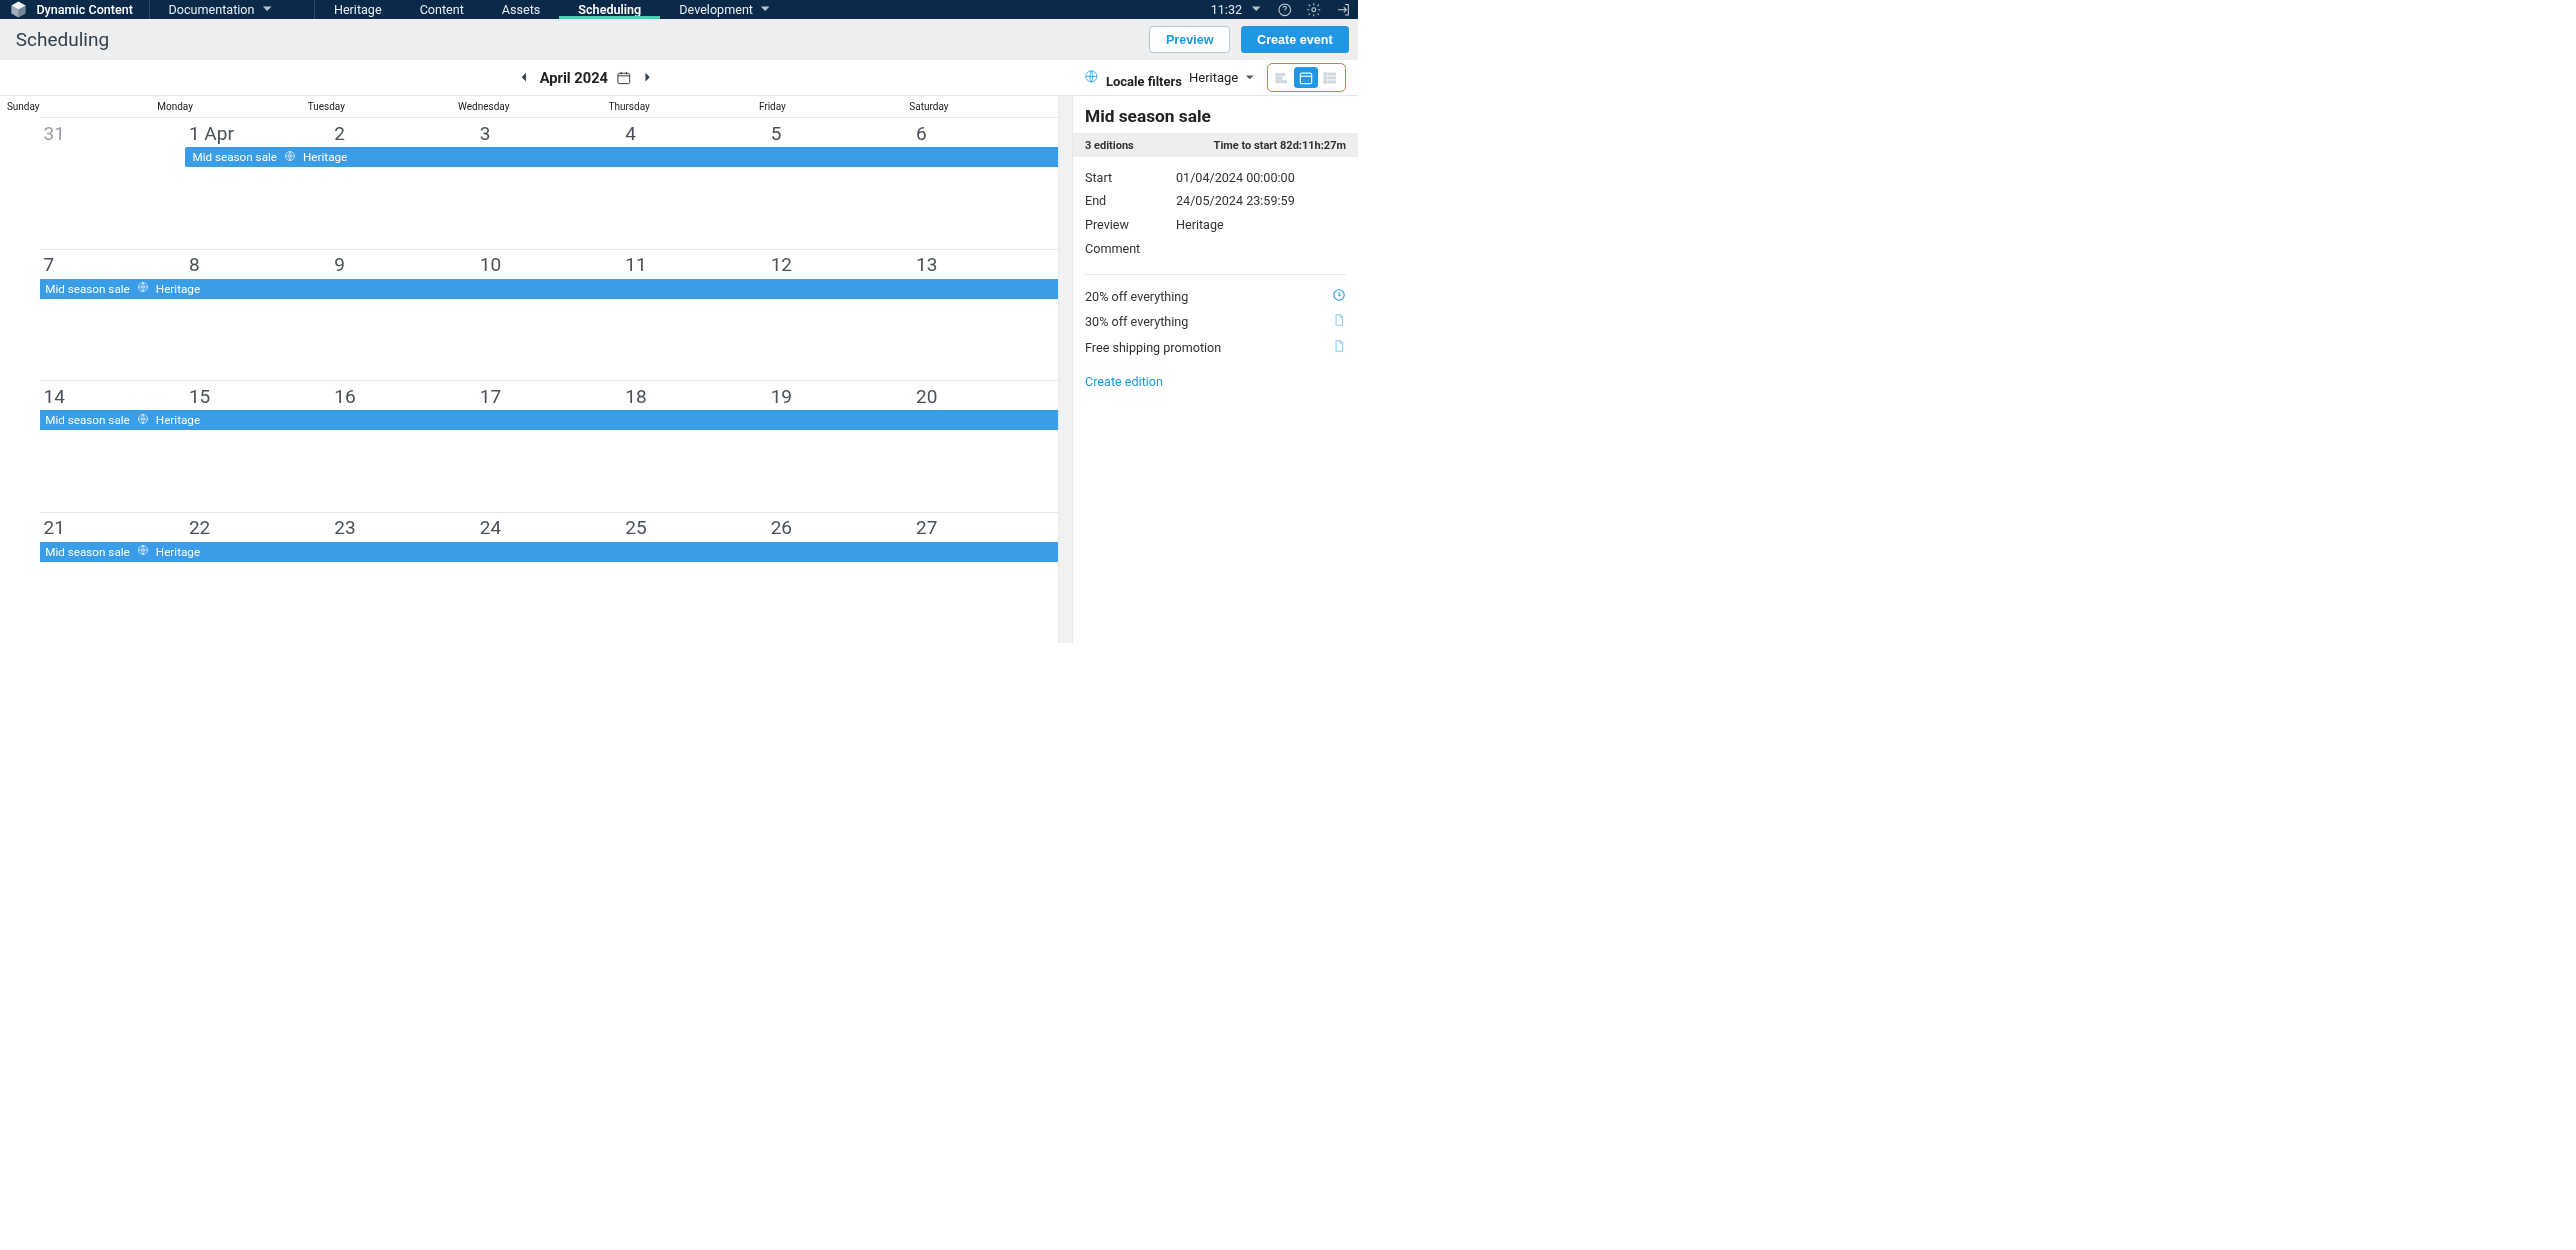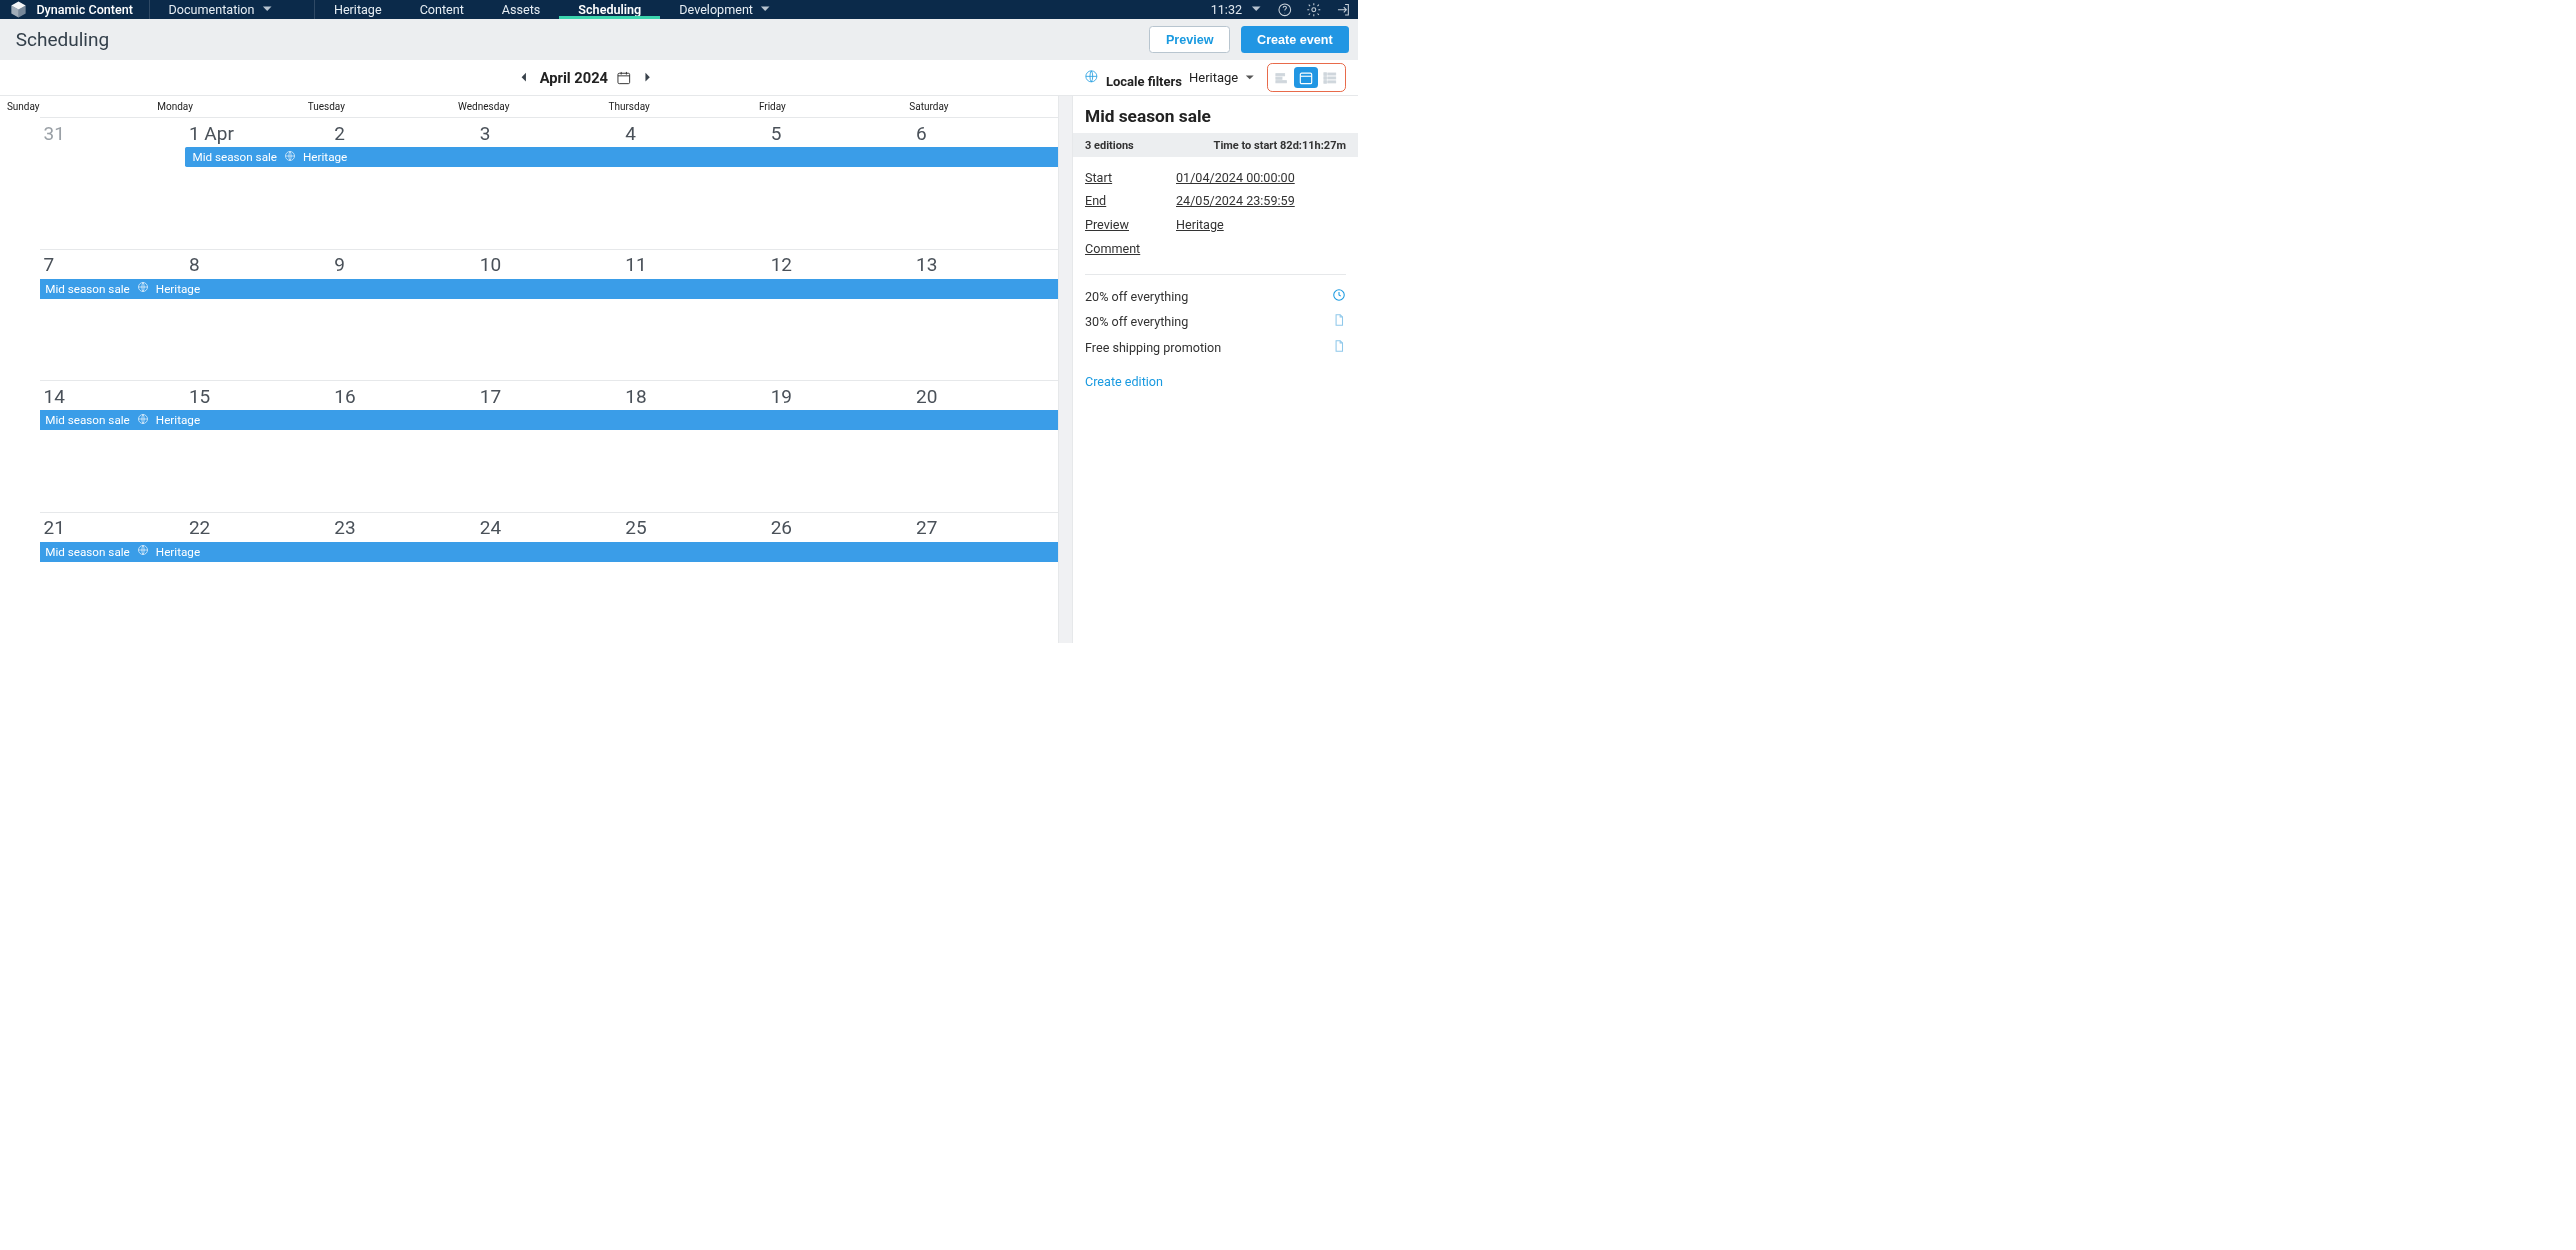--- a/index.html
+++ b/index.html
@@ -149,21 +149,21 @@
   }
   .side-header { padding:10.4px 12px 7px 12px; }
   .side-title { font-size:17.3px; font-weight:700; color:#222; }
   .side-summary {
     display:flex; justify-content:space-between;
     padding:5.2px 12px;
     background:#eceef0;
     font-weight:700; font-size:11px;
     color:#333;
   }
-  .side-meta { padding:8.7px 12px 10.4px 12px;text-decoration:underline; }
+  .side-meta { padding:8.7px 12px 10.4px 12px; }
   .meta-row { display:flex; padding:4.3px 0; font-size:12.6px;}
   .meta-row .k { width:91px; color:#333; }
   .meta-row .v { flex:1; color:#333; }
   .side-sep { border-top:0.9px solid #e6e8ea; margin:3.5px 12px; }
   .editions { padding:5.2px 12px; }
   .edition-row { display:flex; align-items:center; justify-content:space-between; padding:4.3px 0; }
   .edition-row .ico svg { width:14px; height:14px; }
   .link { color:#1a9ae0; cursor:pointer; padding:8.7px 12px; display:inline-block;}
 </style>
 </head>

